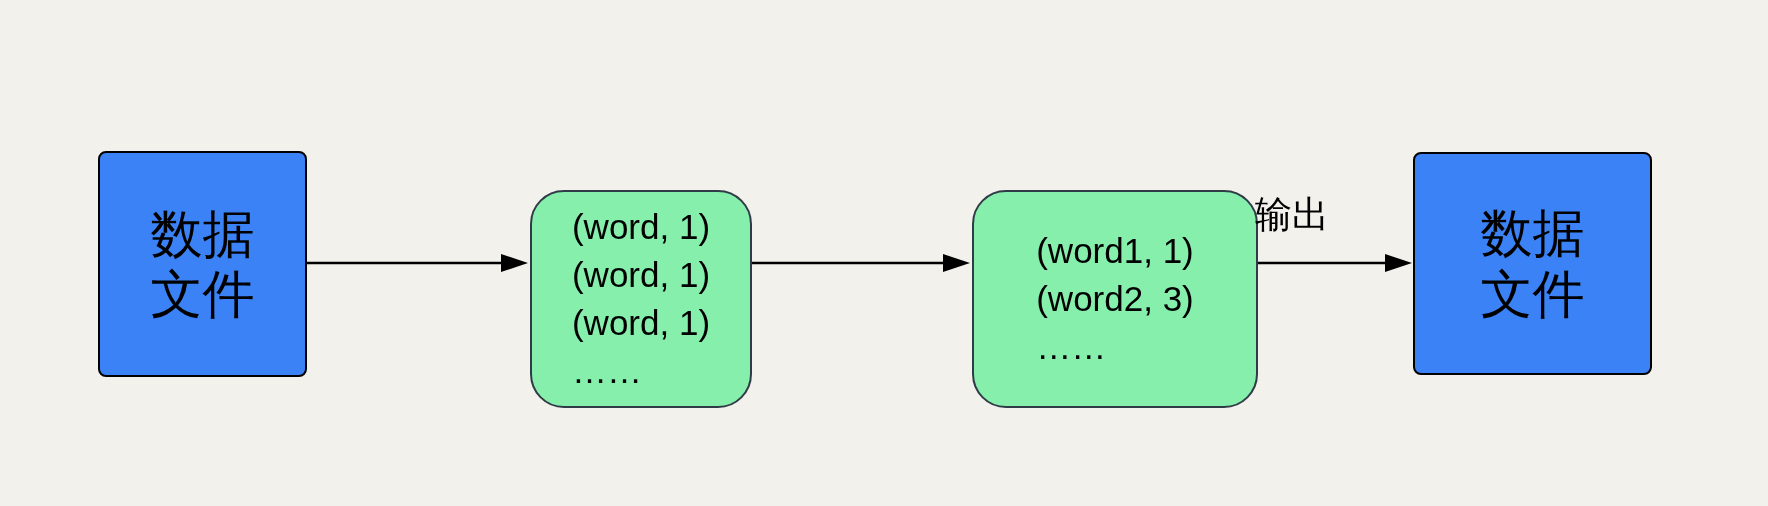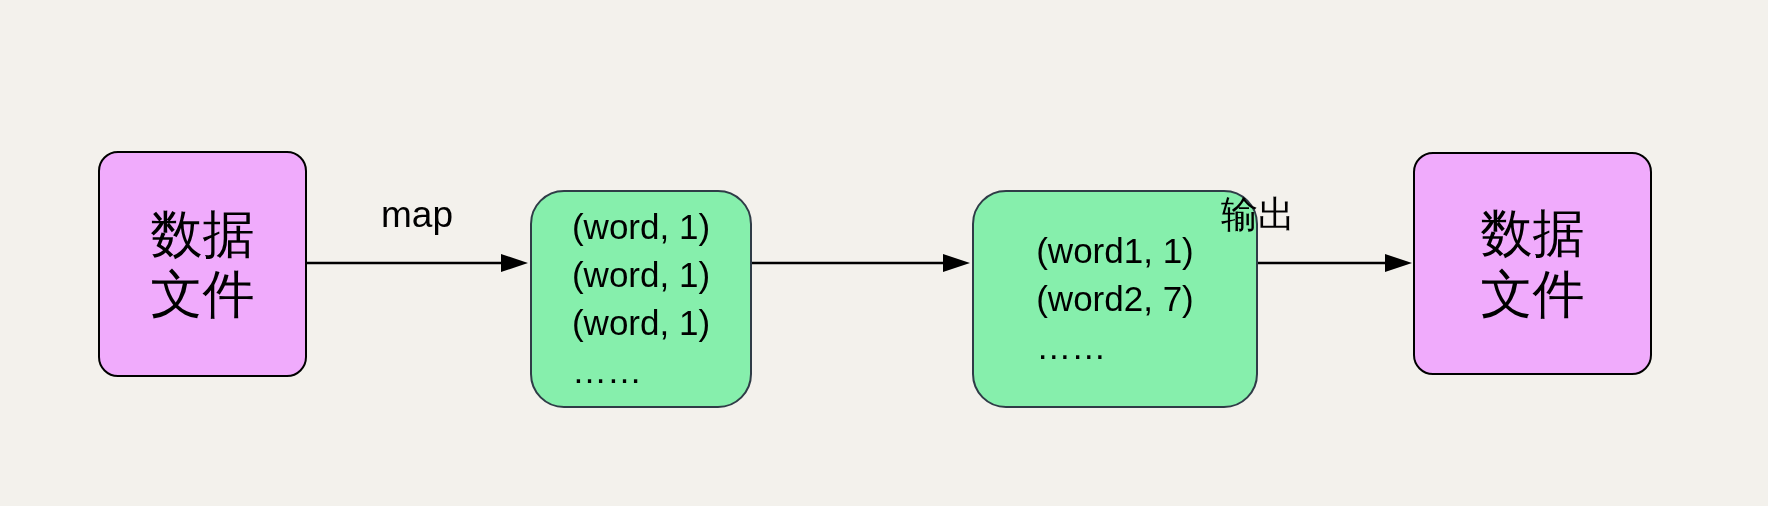--- a/index.html
+++ b/index.html
@@ -29,23 +29,23 @@
   }
   .node {
     position: absolute;
     box-sizing: border-box;
     display: flex;
     flex-direction: column;
     align-items: center;
     justify-content: center;
   }
   .file-node {
-    background: #f0abfc;
+    background: #3b82f6;
     border: 2.5px solid #000000;
-    border-radius: 20px;
+    border-radius: 8px;
     font-size: 52px;
     line-height: 1.16;
     text-align: center;
   }
   .kv-node {
     background: #86efac;
     border: 2.5px solid #2f3c47;
     border-radius: 34px;
     font-size: 35px;
     line-height: 48px;
@@ -62,21 +62,21 @@
     text-align: center;
     font-size: 37px;
     color: #000;
   }
   #node-input  { left: 98px;   top: 151px; width: 209px; height: 226px; }
   #node-map    { left: 530px;  top: 150px; width: 222px; height: 218px; }
   #node-reduce { left: 972px;  top: 150px; width: 286px; height: 218px; }
   #node-output { left: 1413px; top: 152px; width: 239px; height: 223px; }
   #label-map    { left: 307px;  top: 191px; }
   #label-reduce { left: 751px;  top: 191px; }
-  #label-out    { left: 1148px; top: 191px; }
+  #label-out    { left: 1182px; top: 191px; }
 </style>
 </head>
 <body>
 
 <div class="canvas">
 
   <svg class="arrows" viewBox="0 0 1768 506" xmlns="http://www.w3.org/2000/svg">
     <g>
       <line x1="307" y1="263" x2="506" y2="263" stroke="#000" stroke-width="2.5"></line>
       <polygon points="528,263 501,254 501,272" fill="#000"></polygon>
@@ -101,26 +101,25 @@
       <div>(word, 1)</div>
       <div>(word, 1)</div>
       <div>(word, 1)</div>
       <div>……</div>
     </div>
   </div>
 
   <div id="node-reduce" class="node kv-node">
     <div class="kv-inner">
       <div>(word1, 1)</div>
-      <div>(word2, 7)</div>
+      <div>(word2, 3)</div>
       <div>……</div>
     </div>
   </div>
 
   <div id="node-output" class="node file-node">
     <div>数据</div>
     <div>文件</div>
   </div>
 
-  <div id="label-map" class="edge-label">map</div>
   <div id="label-out" class="edge-label">输出</div>
 
 </div>
 
 </body></html>

